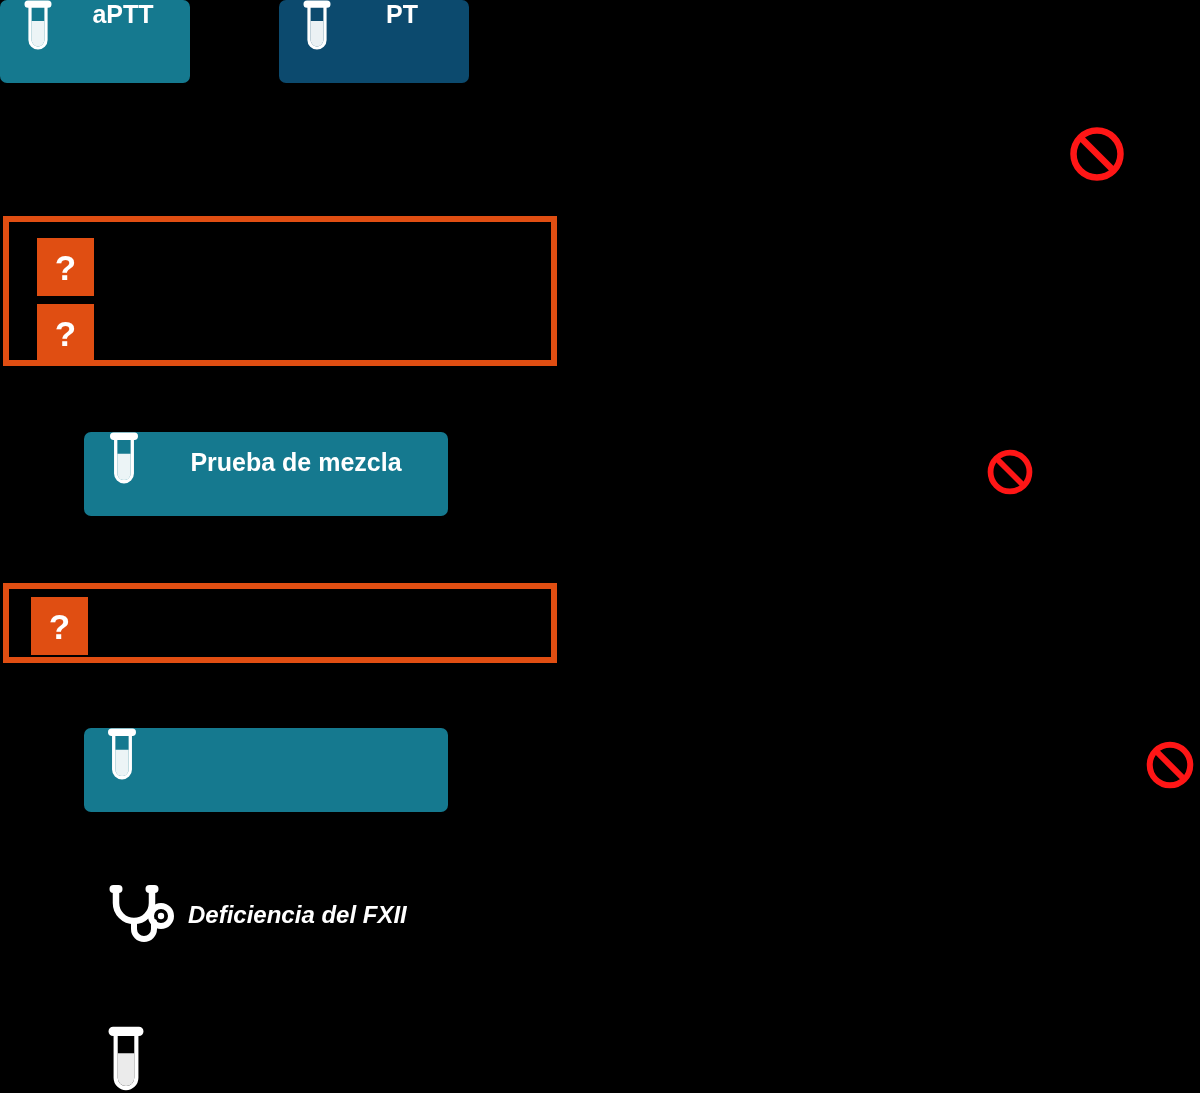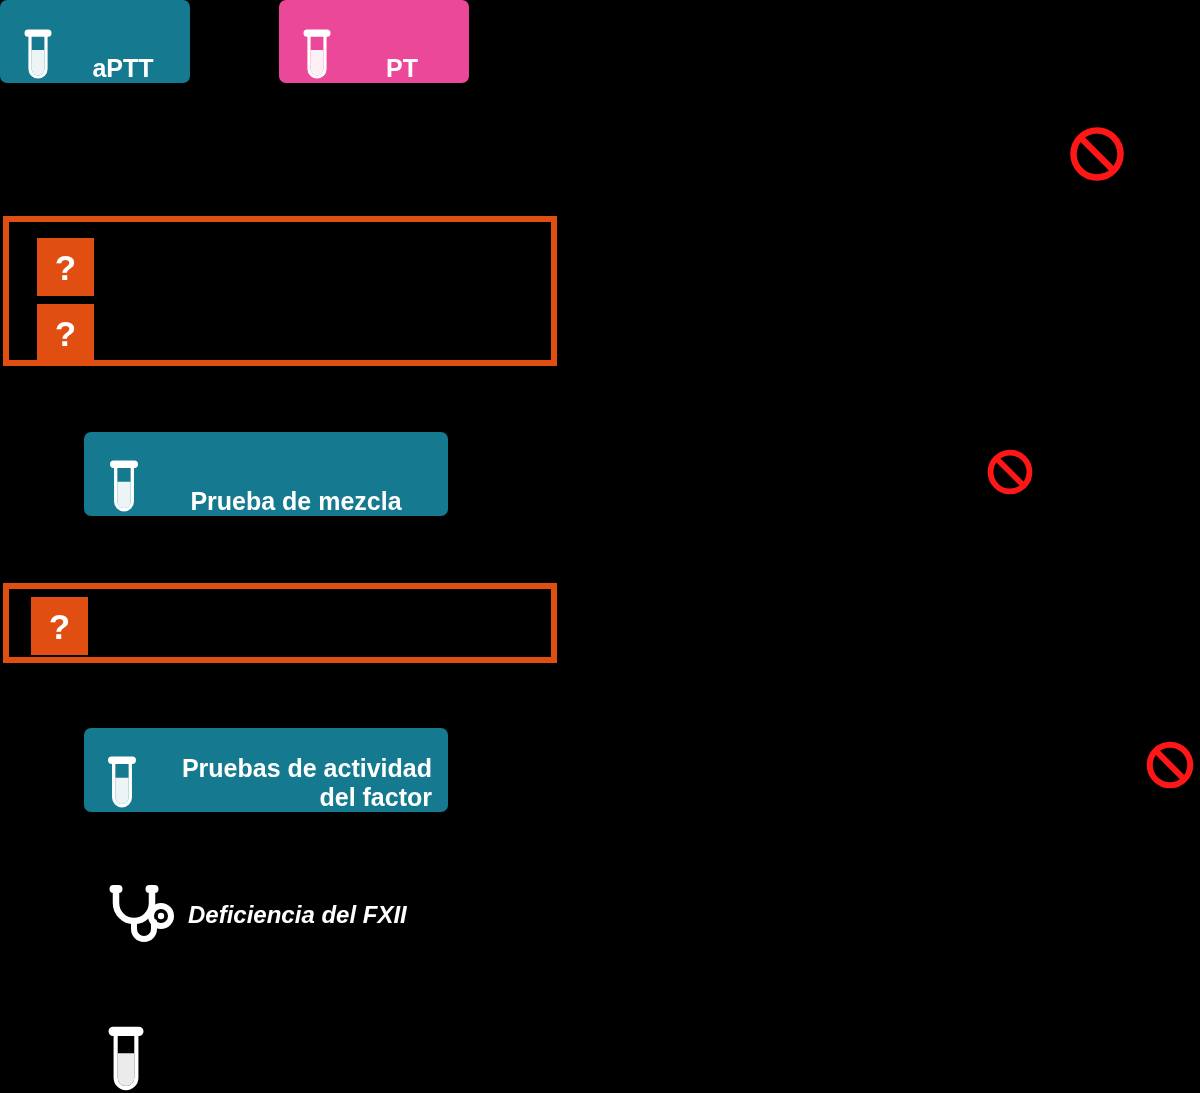--- a/index.html
+++ b/index.html
@@ -19,41 +19,41 @@
     background: #000000;
     overflow: hidden;
   }
 
   
   .node { position: absolute; box-sizing: border-box; }
 
   
   .pill {
     display: flex;
-    align-items: flex-end;
+    align-items: flex-start;
     border-radius: 7px;
     box-sizing: border-box;
     overflow: hidden;
   }
   .pill .tube-slot {
     flex: 0 0 auto;
     display: flex;
     align-items: center;
     justify-content: center;
   }
   .pill .pill-label {
     flex: 1 1 auto;
     color: #ffffff;
     font-weight: bold;
     line-height: 1.16;
     padding-right: 20px;
     text-align: center;
   }
   .pill.teal  { background: #15798F; }
-  .pill.blue  { background: #ec4899; }
+  .pill.blue  { background: #0c4a6e; }
 
   
   .decision-frame {
     border: 6px solid #E04E12;
     background: #000000;
     box-sizing: border-box;
   }
   .qbadge {
     position: absolute;
     background: #E04E12;
@@ -114,38 +114,34 @@
   </div>
 
   <div class="node pill teal" style="left:84px; top:432px; width:364px; height:84px;">
     <span class="tube-slot" style="width:80px;">
       <svg width="36" height="56" viewBox="0 0 34 54" aria-hidden="true">
         <path d="M7 4 H27 M9 4 V40 a8 8 0 0 0 16 0 V4" fill="none" stroke="#ffffff" stroke-width="3.2" stroke-linecap="round" stroke-linejoin="round"></path>
         <path d="M10.6 21 H23.4 V40 a6.4 6.4 0 0 1 -12.8 0 Z" fill="#ffffff" opacity="0.92"></path>
         <rect x="5" y="2" width="24" height="4.2" rx="2" fill="none" stroke="#ffffff" stroke-width="3"></rect>
       </svg>
     </span>
-    <span class="pill-label" style="font-size:25px; text-align:center;">Prueba de mezcla</span>
+    <span class="pill-label" style="font-size:25px; text-align:center;margin-top:16px;">Prueba de mezcla</span>
   </div>
 
   <div class="node decision-frame" style="left:3px; top:583px; width:554px; height:80px;">
     <div class="qbadge" style="left:22px; top:8px; width:57px; height:58px; font-size:35px;">?</div>
   </div>
 
   <div class="node pill teal" style="left:84px; top:728px; width:364px; height:84px;">
     <span class="tube-slot" style="width:76px;">
       <svg width="36" height="56" viewBox="0 0 34 54" aria-hidden="true">
         <path d="M7 4 H27 M9 4 V40 a8 8 0 0 0 16 0 V4" fill="none" stroke="#ffffff" stroke-width="3.2" stroke-linecap="round" stroke-linejoin="round"></path>
         <path d="M10.6 21 H23.4 V40 a6.4 6.4 0 0 1 -12.8 0 Z" fill="#ffffff" opacity="0.92"></path>
         <rect x="5" y="2" width="24" height="4.2" rx="2" fill="none" stroke="#ffffff" stroke-width="3"></rect>
       </svg>
-    </span>
-    <span class="pill-label" style="font-size:25px; text-align:right; padding-right:16px;">
-      <span>Pruebas de actividad</span><br>
-      <span>del factor</span>
     </span>
   </div>
 
   <div class="node diagnosis" style="left:100px; top:880px; width:420px; height:70px;">
     <span style="flex:0 0 auto; width:88px; display:flex; align-items:center; justify-content:center;">
       <svg width="76" height="64" viewBox="0 0 76 64" aria-hidden="true">
         <path d="M10 6 v14 a18 18 0 0 0 36 0 V6" fill="none" stroke="#ffffff" stroke-width="6.5" stroke-linecap="round"></path>
         <rect x="3.5" y="2" width="13" height="8" rx="4" fill="#ffffff"></rect>
         <rect x="39.5" y="2" width="13" height="8" rx="4" fill="#ffffff"></rect>
         <path d="M28 38 v8 a10 10 0 0 0 20 0 v-7" fill="none" stroke="#ffffff" stroke-width="6" stroke-linecap="round"></path>

